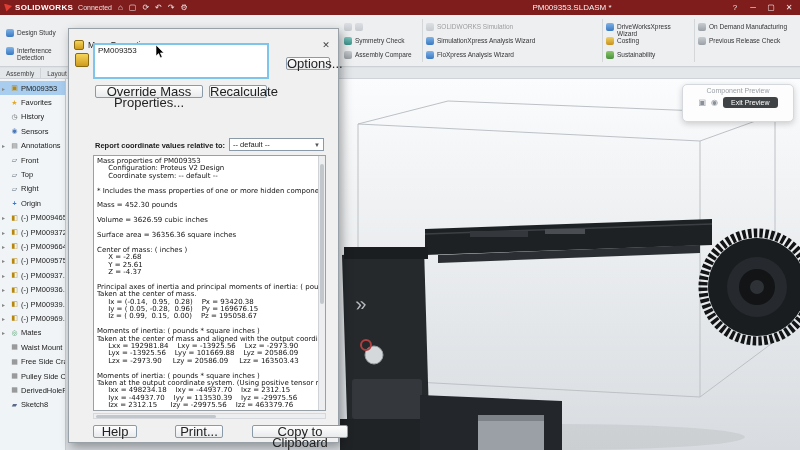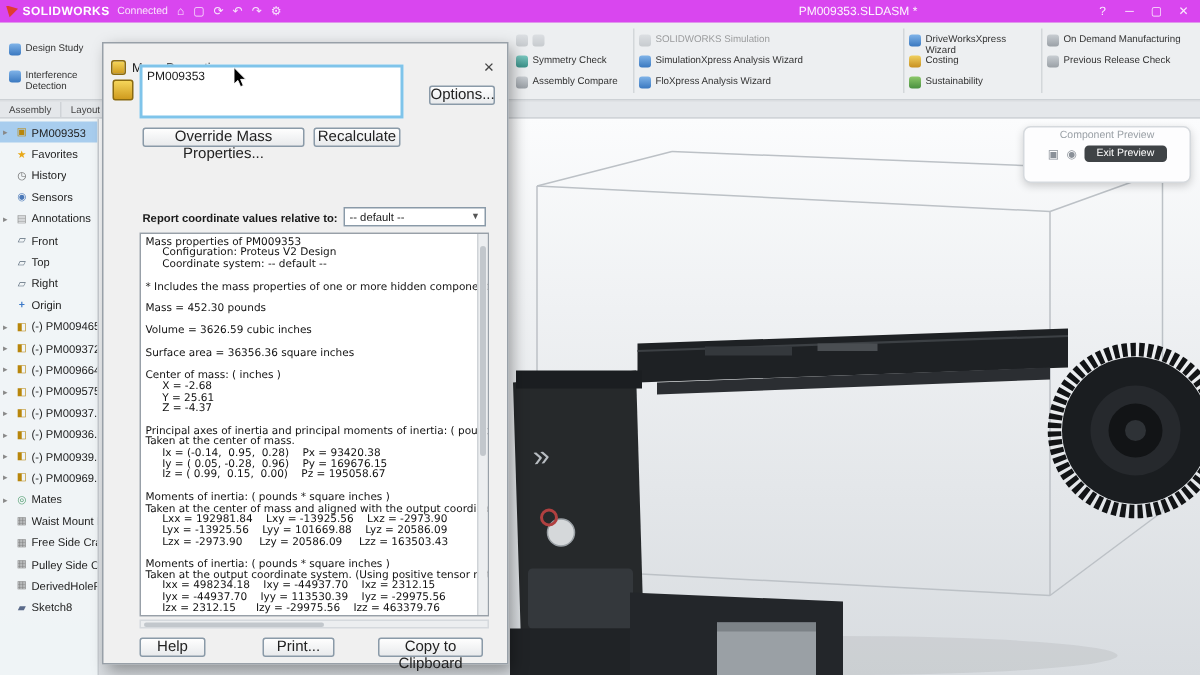--- a/index.html
+++ b/index.html
@@ -1,20 +1,20 @@
 <!DOCTYPE html>
 <html><head>
 <meta charset="utf-8">
 <style>
   * { box-sizing: border-box; margin: 0; padding: 0; }
   html,body { width:800px; height:450px; overflow:hidden; }
   body { font-family:"Liberation Sans", sans-serif; background:#dfe2e5; position:relative; }
 
   
-  .titlebar { position:absolute; left:0; top:0; right:0; height:15px; background:#d946ef; color:#fff;
+  .titlebar { position:absolute; left:0; top:0; right:0; height:15px; background:#7f1d1d; color:#fff;
     display:flex; align-items:center; font-size:8px; padding:4px 4px; z-index:50; }
   .logo-mark { width:8px; height:8px; background:#e03c31; margin-right:3px; clip-path:polygon(0 0,100% 30%,30% 100%); }
   .app-name { font-weight:bold; letter-spacing:.3px; font-size:8px; }
   .conn { margin-left:5px; font-size:7px; opacity:.85; }
   .qi { margin-left:6px; font-size:8px; opacity:.85; cursor:default; }
   .doc-title { position:absolute; left:472px; width:200px; text-align:center; font-size:8px; opacity:.95; }
   .wctrls { position:absolute; right:2px; top:0; height:15px; display:flex; align-items:center; }
   .wc { width:18px; text-align:center; font-size:8px; opacity:.9; }
 
   
@@ -68,21 +68,21 @@
     border:1px solid #98a0a8; box-shadow:3px 4px 10px rgba(0,0,0,.35); z-index:60; font-size:8px; color:#1a1a1a; }
   .dlg-title { height:31px; display:flex; align-items:center; gap:4px; padding:0 5px; font-size:8.5px; }
   .dlg-close { margin-left:auto; font-size:9px; color:#444; width:14px; text-align:center; }
   .scale-ico { width:10px; height:10px; background:linear-gradient(#f5d55a,#cf9b1e); border:1px solid #8a6a10; border-radius:2px; }
   .big-scale { position:absolute; left:6px; top:24px; width:14px; height:14px;
     background:linear-gradient(#f5d55a,#cf9b1e); border:1px solid #8a6a10; border-radius:2px; }
   .selbox { position:absolute; left:24px; top:14px; width:176px; height:36px; background:#fff;
     border:2px solid #7fc4ea; padding:1px 3px; font-size:8px; }
   .cursor { position:absolute; left:86px; top:16px; z-index:5; }
   .btn { position:absolute; background:linear-gradient(#fefefe,#e8eaec); border:1px solid #8a9aa8;
-    border-radius:2px; font-size:10px; text-align:center; line-height:11px; height:13px; color:#222; }
+    border-radius:2px; font-size:13px; text-align:center; line-height:11px; height:13px; color:#222; }
   .cbgroup { position:absolute; left:26px; top:74px; }
   .cbrow { display:flex; align-items:center; gap:4px; height:12px; font-size:7.5px; }
   .cb { width:8px; height:8px; border:1px solid #7a828a; background:#fff; flex:0 0 8px; position:relative; }
   .cbrow.checked .cb { background:#2f7cd6; border-color:#2a6ebf; }
   .cbrow.checked .cb::after { content:"✓"; position:absolute; left:0.5px; top:-2px; color:#fff; font-size:8px; }
   .coord-label { position:absolute; left:26px; top:112px; font-size:7.5px;font-weight:bold; }
   .coord-dd { position:absolute; left:160px; top:109px; width:95px; height:13px; background:#fff;
     border:1px solid #8a9aa8; font-size:7.5px; padding:1px 3px; display:flex; align-items:center; }
   .coord-dd .dd-arrow { margin-left:auto; font-size:6px; color:#555; }
   .report { position:absolute; left:24px; top:126px; width:233px; height:256px; background:#fff;
@@ -401,14 +401,14 @@
   <div class="report"><div class="rline">Mass properties of PM009353</div><div class="rline">     Configuration: Proteus V2 Design</div><div class="rline">     Coordinate system: -- default --</div><div class="rline"></div><div class="rline">* Includes the mass properties of one or more hidden components/bodies</div><div class="rline"></div><div class="rline">Mass = 452.30 pounds</div><div class="rline"></div><div class="rline">Volume = 3626.59 cubic inches</div><div class="rline"></div><div class="rline">Surface area = 36356.36 square inches</div><div class="rline"></div><div class="rline">Center of mass: ( inches )</div><div class="rline">     X = -2.68</div><div class="rline">     Y = 25.61</div><div class="rline">     Z = -4.37</div><div class="rline"></div><div class="rline">Principal axes of inertia and principal moments of inertia: ( pounds * square</div><div class="rline">Taken at the center of mass.</div><div class="rline">     Ix = (-0.14,  0.95,  0.28)    Px = 93420.38</div><div class="rline">     Iy = ( 0.05, -0.28,  0.96)    Py = 169676.15</div><div class="rline">     Iz = ( 0.99,  0.15,  0.00)    Pz = 195058.67</div><div class="rline"></div><div class="rline">Moments of inertia: ( pounds * square inches )</div><div class="rline">Taken at the center of mass and aligned with the output coordinate syste</div><div class="rline">     Lxx = 192981.84    Lxy = -13925.56    Lxz = -2973.90</div><div class="rline">     Lyx = -13925.56    Lyy = 101669.88    Lyz = 20586.09</div><div class="rline">     Lzx = -2973.90     Lzy = 20586.09     Lzz = 163503.43</div><div class="rline"></div><div class="rline">Moments of inertia: ( pounds * square inches )</div><div class="rline">Taken at the output coordinate system. (Using positive tensor notation.)</div><div class="rline">     Ixx = 498234.18    Ixy = -44937.70    Ixz = 2312.15</div><div class="rline">     Iyx = -44937.70    Iyy = 113530.39    Iyz = -29975.56</div><div class="rline">     Izx = 2312.15      Izy = -29975.56    Izz = 463379.76</div></div>
   <div class="vscroll">
     <div class="vthumb"></div>
   </div>
   <div class="hscroll">
     <div class="hthumb"></div>
   </div>
 
   <div class="btn" style="left:24px; top:396px; width:44px;">Help</div>
   <div class="btn" style="left:106px; top:396px; width:48px;">Print...</div>
-  <div class="btn" style="left:183px; top:396px; width:70px;">Copy to Clipboard</div>
+  <div class="btn" style="left:183px; top:396px; width:96px;">Copy to Clipboard</div>
 </div>
 
 </body></html>

